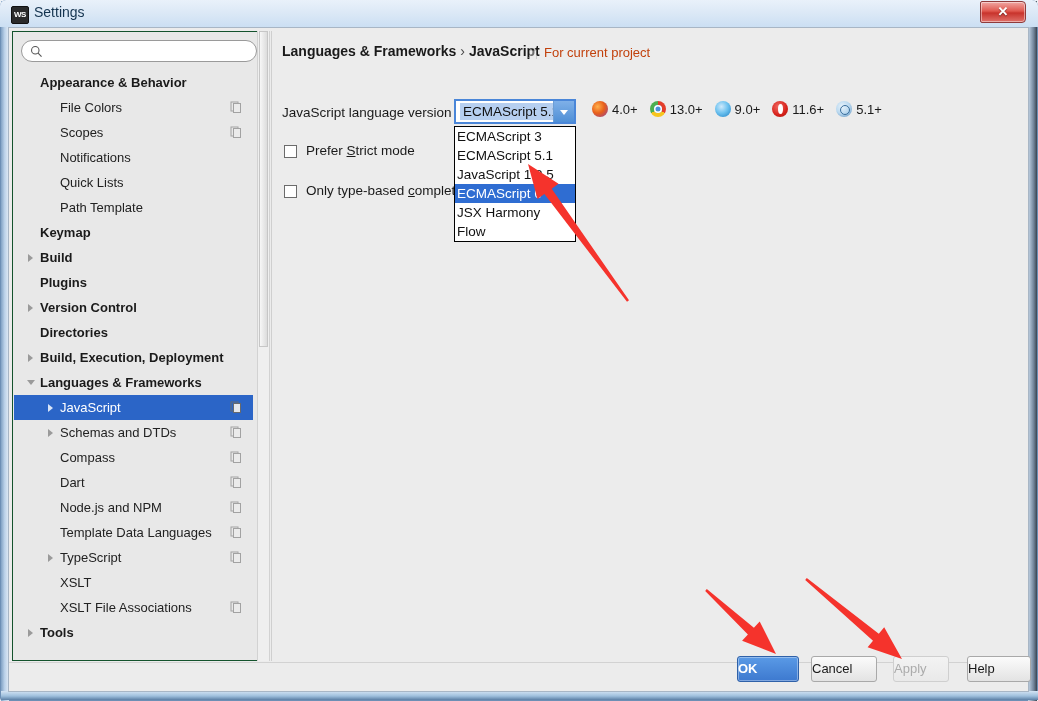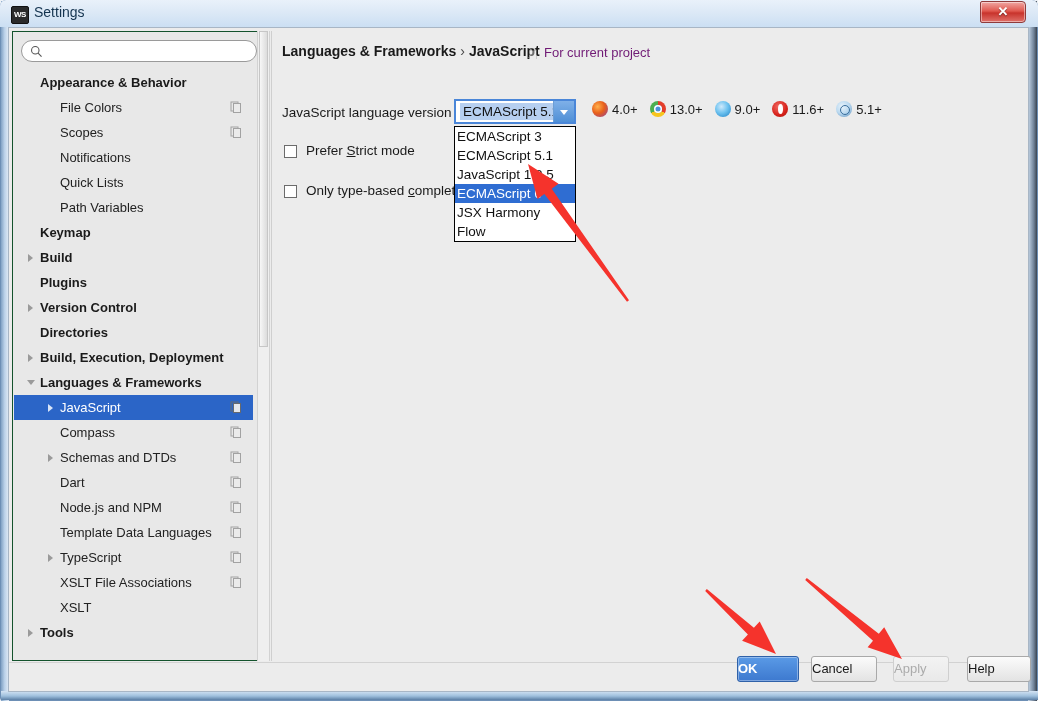--- a/index.html
+++ b/index.html
@@ -217,21 +217,21 @@
     font-size: 14px;
     color: #1a1a1a;
     white-space: nowrap;
   }
   .breadcrumb b { font-weight: bold; }
   .breadcrumb .sep { color: #4a4a4a; padding: 0 4px; font-weight: normal; }
   .scope-note {
     position: absolute;
     left: 253px; top: 14px;
     font-size: 13px;
-    color: #701a75;
+    color: #c2410c;
     white-space: nowrap;
   }
   .scope-icon {
     position: absolute;
     left: 254px; top: 16px;
     width: 12px; height: 12px;
     opacity: .4;
   }
 
   .field-label {
@@ -462,21 +462,21 @@
               <rect x="3.5" y="2.5" width="7" height="9" fill="#efefef" stroke="#6a6a6a" stroke-width="1"></rect>
             </svg>
           </div>
           <div class="tree-row lvl1">
             <span class="label">Notifications</span>
           </div>
           <div class="tree-row lvl1">
             <span class="label">Quick Lists</span>
           </div>
           <div class="tree-row lvl1">
-            <span class="label">Path Variables</span>
+            <span class="label">Path Template</span>
           </div>
           <div class="tree-row lvl0">
             <span class="label">Keymap</span>
           </div>
           <div class="tree-row lvl0">
             <span class="arrow"></span>
             <span class="label">Build</span>
           </div>
           <div class="tree-row lvl0">
             <span class="label">Plugins</span>
@@ -498,35 +498,35 @@
           </div>
           <div class="tree-row lvl1 selected">
             <span class="arrow child"></span>
             <span class="label">JavaScript</span>
             <svg class="proj-icon" viewBox="0 0 12 12">
               <rect x="1" y="1" width="7" height="9" fill="none" stroke="#6a6a6a" stroke-width="1"></rect>
               <rect x="3.5" y="2.5" width="7" height="9" fill="#efefef" stroke="#6a6a6a" stroke-width="1"></rect>
             </svg>
           </div>
           <div class="tree-row lvl1">
-            <span class="label">Compass</span>
-            <svg class="proj-icon" viewBox="0 0 12 12">
-              <rect x="1" y="1" width="7" height="9" fill="none" stroke="#6a6a6a" stroke-width="1"></rect>
-              <rect x="3.5" y="2.5" width="7" height="9" fill="#efefef" stroke="#6a6a6a" stroke-width="1"></rect>
-            </svg>
-          </div>
-          <div class="tree-row lvl1">
             <span class="arrow child"></span>
             <span class="label">Schemas and DTDs</span>
             <svg class="proj-icon" viewBox="0 0 12 12">
               <rect x="1" y="1" width="7" height="9" fill="none" stroke="#6a6a6a" stroke-width="1"></rect>
               <rect x="3.5" y="2.5" width="7" height="9" fill="#efefef" stroke="#6a6a6a" stroke-width="1"></rect>
             </svg>
           </div>
           <div class="tree-row lvl1">
+            <span class="label">Compass</span>
+            <svg class="proj-icon" viewBox="0 0 12 12">
+              <rect x="1" y="1" width="7" height="9" fill="none" stroke="#6a6a6a" stroke-width="1"></rect>
+              <rect x="3.5" y="2.5" width="7" height="9" fill="#efefef" stroke="#6a6a6a" stroke-width="1"></rect>
+            </svg>
+          </div>
+          <div class="tree-row lvl1">
             <span class="label">Dart</span>
             <svg class="proj-icon" viewBox="0 0 12 12">
               <rect x="1" y="1" width="7" height="9" fill="none" stroke="#6a6a6a" stroke-width="1"></rect>
               <rect x="3.5" y="2.5" width="7" height="9" fill="#efefef" stroke="#6a6a6a" stroke-width="1"></rect>
             </svg>
           </div>
           <div class="tree-row lvl1">
             <span class="label">Node.js and NPM</span>
             <svg class="proj-icon" viewBox="0 0 12 12">
               <rect x="1" y="1" width="7" height="9" fill="none" stroke="#6a6a6a" stroke-width="1"></rect>
@@ -542,28 +542,28 @@
           </div>
           <div class="tree-row lvl1">
             <span class="arrow child"></span>
             <span class="label">TypeScript</span>
             <svg class="proj-icon" viewBox="0 0 12 12">
               <rect x="1" y="1" width="7" height="9" fill="none" stroke="#6a6a6a" stroke-width="1"></rect>
               <rect x="3.5" y="2.5" width="7" height="9" fill="#efefef" stroke="#6a6a6a" stroke-width="1"></rect>
             </svg>
           </div>
           <div class="tree-row lvl1">
+            <span class="label">XSLT</span>
+          </div>
+          <div class="tree-row lvl1">
             <span class="label">XSLT File Associations</span>
             <svg class="proj-icon" viewBox="0 0 12 12">
               <rect x="1" y="1" width="7" height="9" fill="none" stroke="#6a6a6a" stroke-width="1"></rect>
               <rect x="3.5" y="2.5" width="7" height="9" fill="#efefef" stroke="#6a6a6a" stroke-width="1"></rect>
             </svg>
-          </div>
-          <div class="tree-row lvl1">
-            <span class="label">XSLT</span>
           </div>
           <div class="tree-row lvl0">
             <span class="arrow"></span>
             <span class="label">Tools</span>
           </div>
         </div>
     </div>
 
     <div class="split-track"></div>
     <div class="split-thumb"></div>

